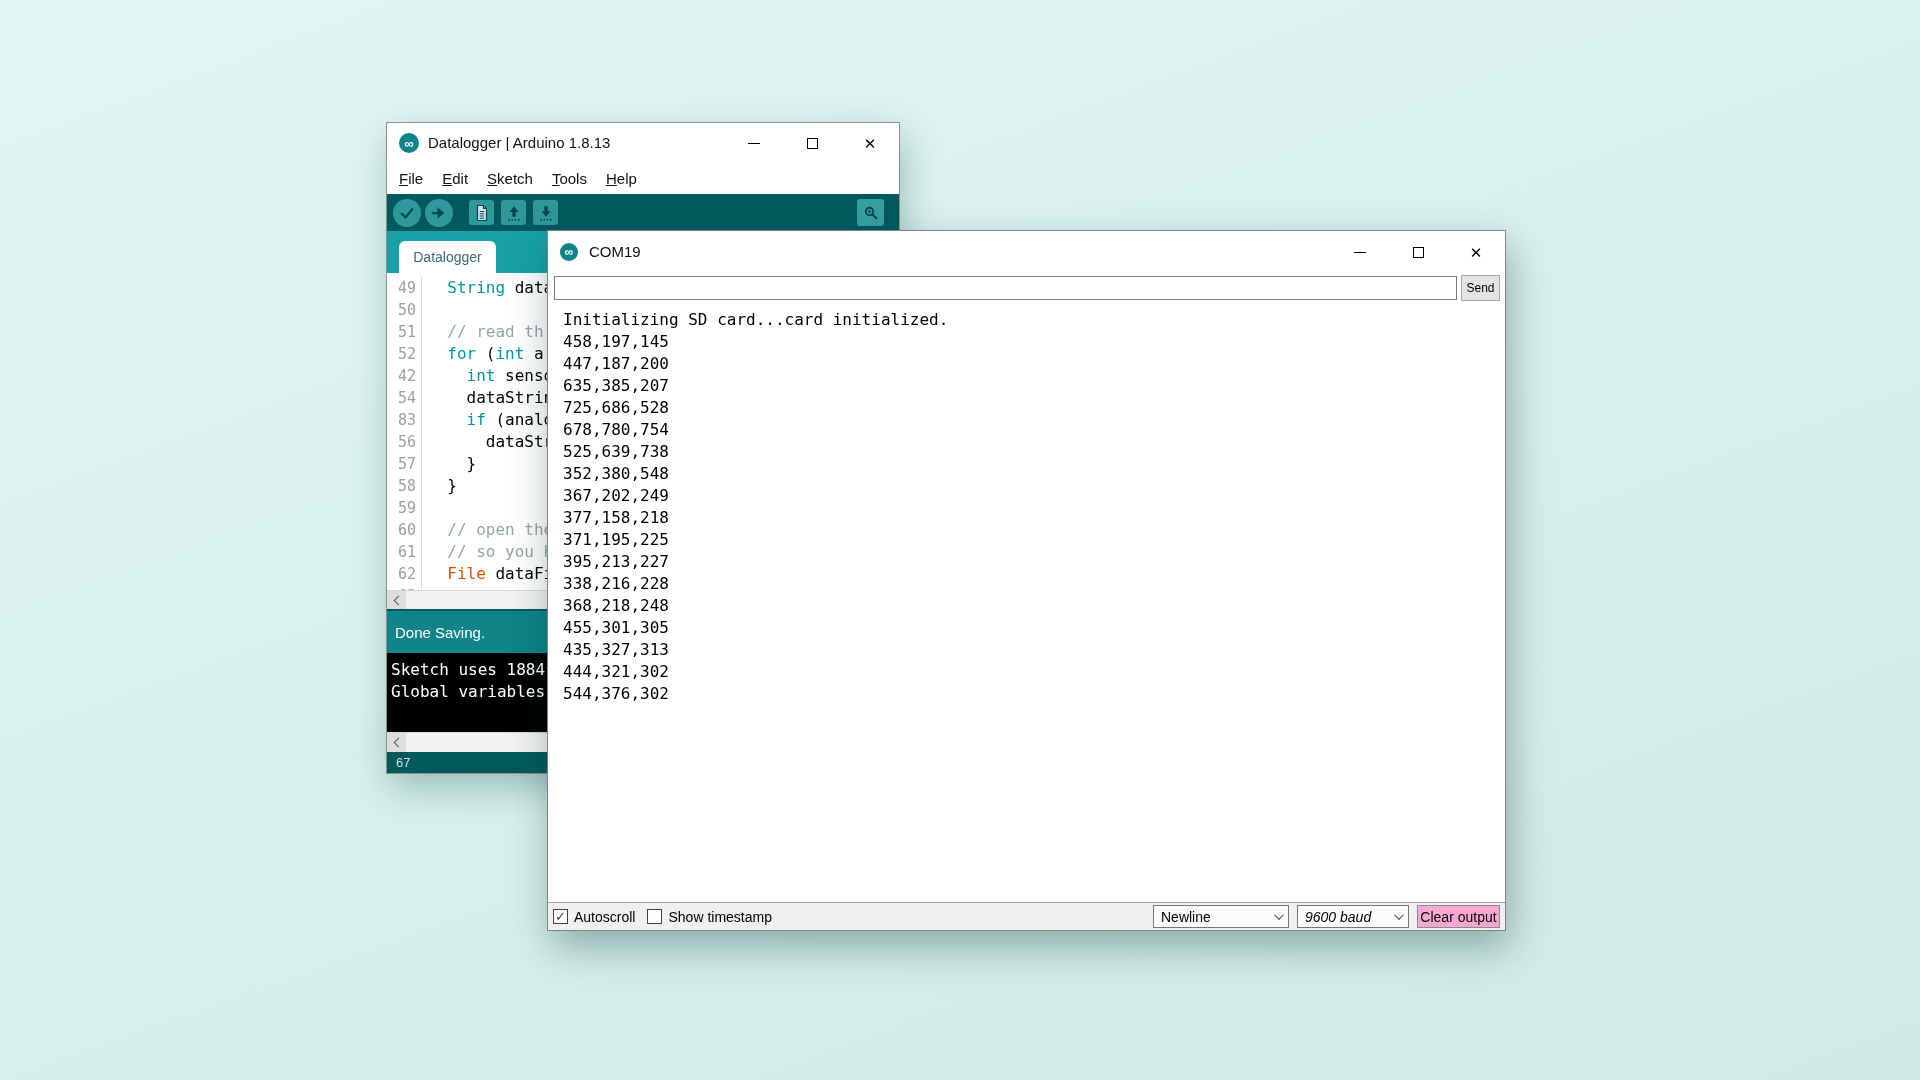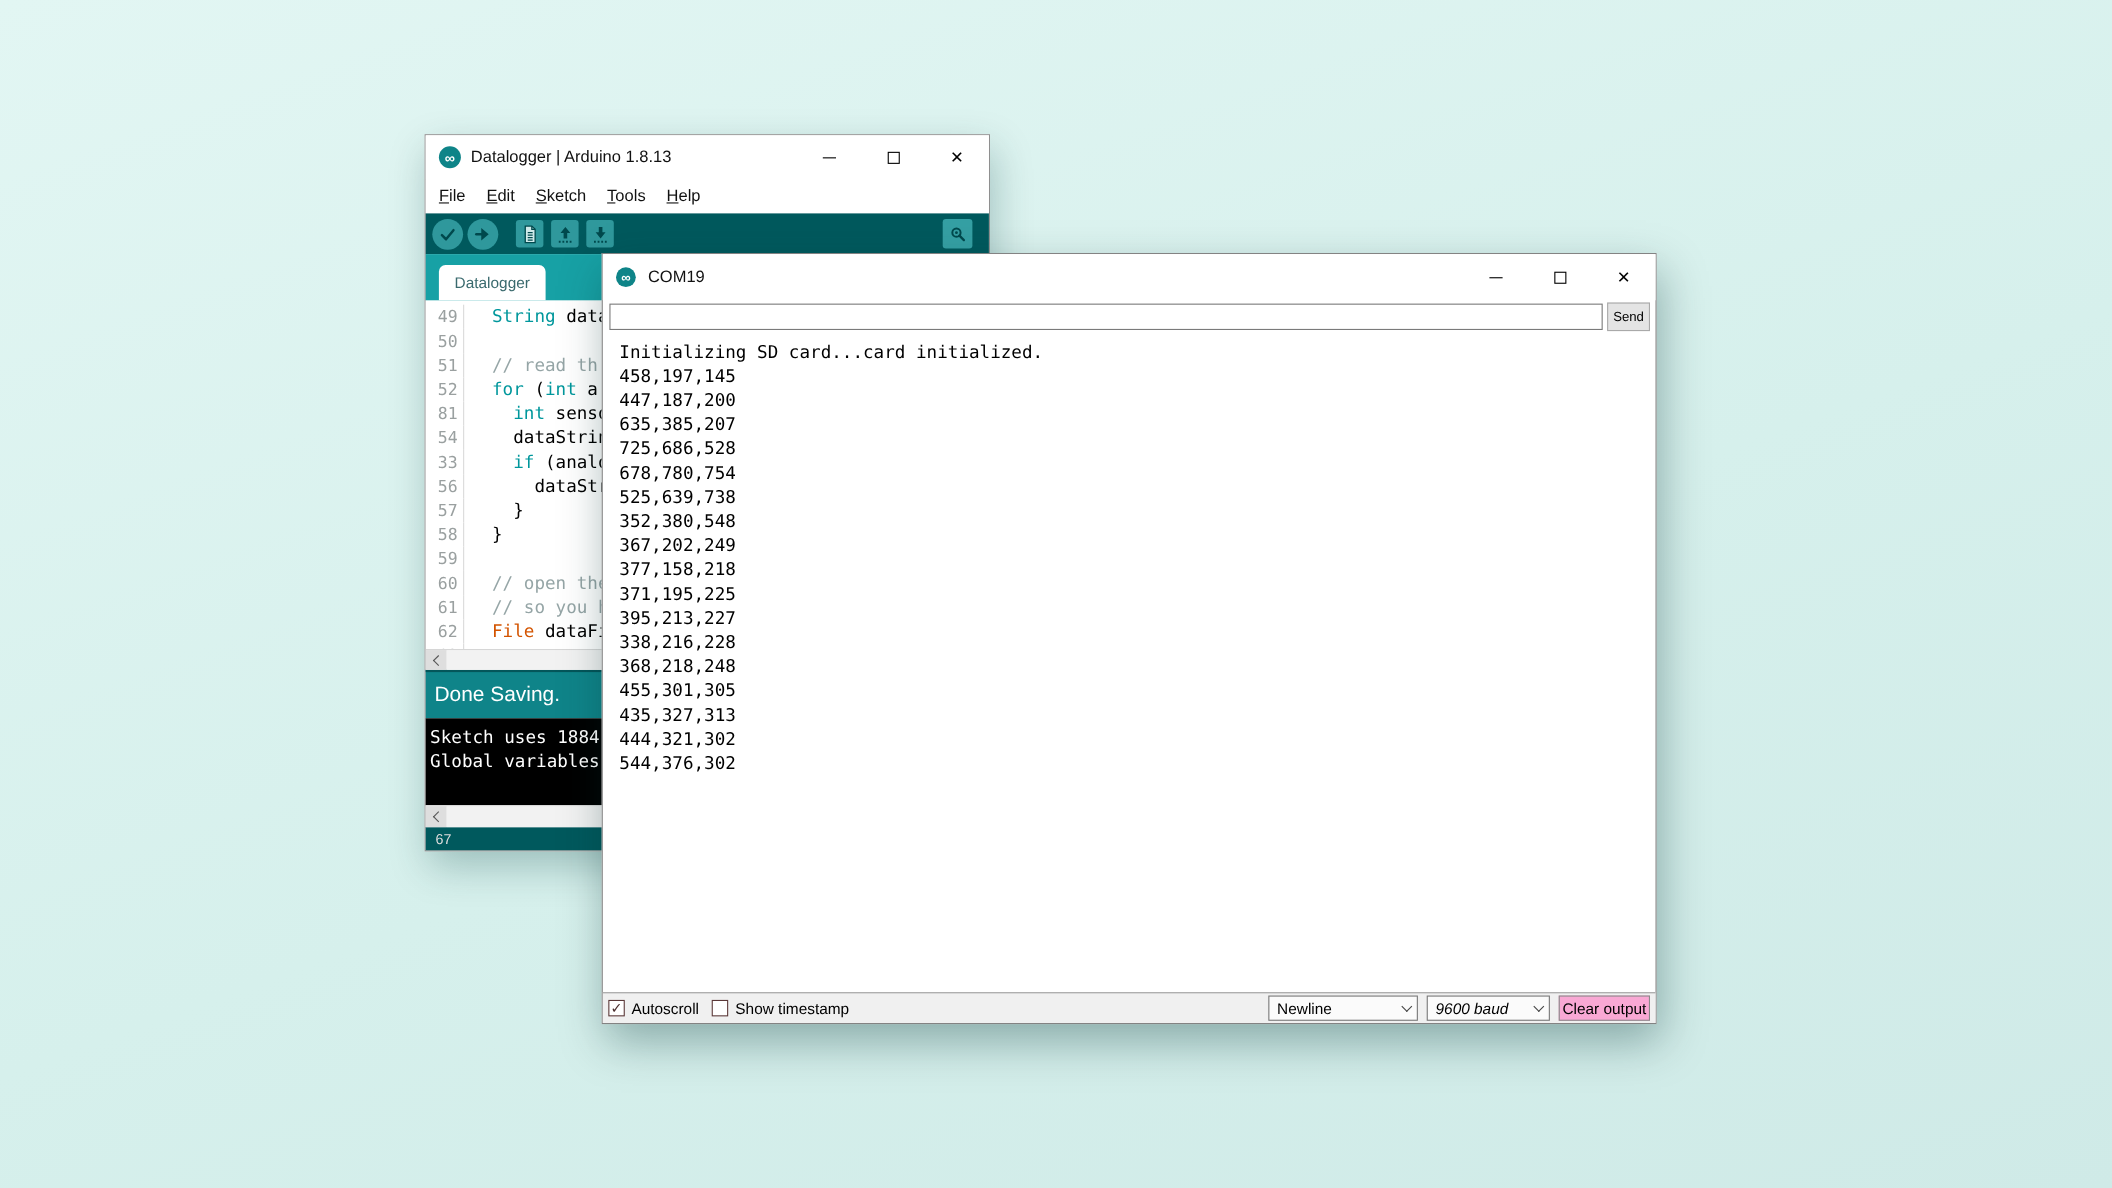--- a/index.html
+++ b/index.html
@@ -58,21 +58,21 @@
   .hscroll { height:19px; background:#ececec; border-top:1px solid #d6d6d6;
              display:flex; align-items:center; }
   .scroll-arrow-btn { width:19px; height:100%; background:#dedede; display:flex;
                       align-items:center; justify-content:center; }
   .chev-left { width:7px; height:7px; border-left:1.6px solid #555; border-bottom:1.6px solid #555;
                transform:rotate(45deg); margin-left:3px; }
   .scroll-track { flex:1; height:100%; background:#f2f2f2; }
 
   .ide-statusbar { height:44px; background:#0f8489; border-top:2px solid #04565a;
                    display:flex; align-items:center; padding-left:8px; }
-  .status-text { color:#fff; font-size:19px; }
+  .status-text { color:#fff; font-size:15px; }
   .ide-console { height:79px; background:#000; color:#fff; padding:6px 0 0 4px;
                  font-family:"DejaVu Sans Mono", monospace; font-size:16px; line-height:22px;
                  white-space:pre; overflow:hidden; }
   .ide-hscroll2 { height:20px; }
   .ide-bottomstrip { height:21px; background:#00595d; display:flex; align-items:center;
                      padding-left:9px; color:#dcdcdc; font-size:13px; }
 
   
   .serial-window { left:547px; top:230px; width:959px; height:701px; z-index:2;
                    border:1px solid #838383; box-shadow:4px 16px 38px rgba(0,50,50,.35);
@@ -205,29 +205,29 @@
         </div>
         <div class="code-row">
           <span class="lineno">51</span>
           <span class="code-text"><span class="tok-comment">  // read th</span></span>
         </div>
         <div class="code-row">
           <span class="lineno">52</span>
           <span class="code-text"><span>  </span><span class="tok-keyword">for</span><span> (</span><span class="tok-keyword">int</span><span> a</span></span>
         </div>
         <div class="code-row">
-          <span class="lineno">81</span>
+          <span class="lineno">42</span>
           <span class="code-text"><span>    </span><span class="tok-keyword">int</span><span> senso</span></span>
         </div>
         <div class="code-row">
           <span class="lineno">54</span>
           <span class="code-text"><span>    dataStrin</span></span>
         </div>
         <div class="code-row">
-          <span class="lineno">33</span>
+          <span class="lineno">83</span>
           <span class="code-text"><span>    </span><span class="tok-keyword">if</span><span> (analo</span></span>
         </div>
         <div class="code-row">
           <span class="lineno">56</span>
           <span class="code-text"><span>      dataStr</span></span>
         </div>
         <div class="code-row">
           <span class="lineno">57</span>
           <span class="code-text"><span>    }</span></span>
         </div>

